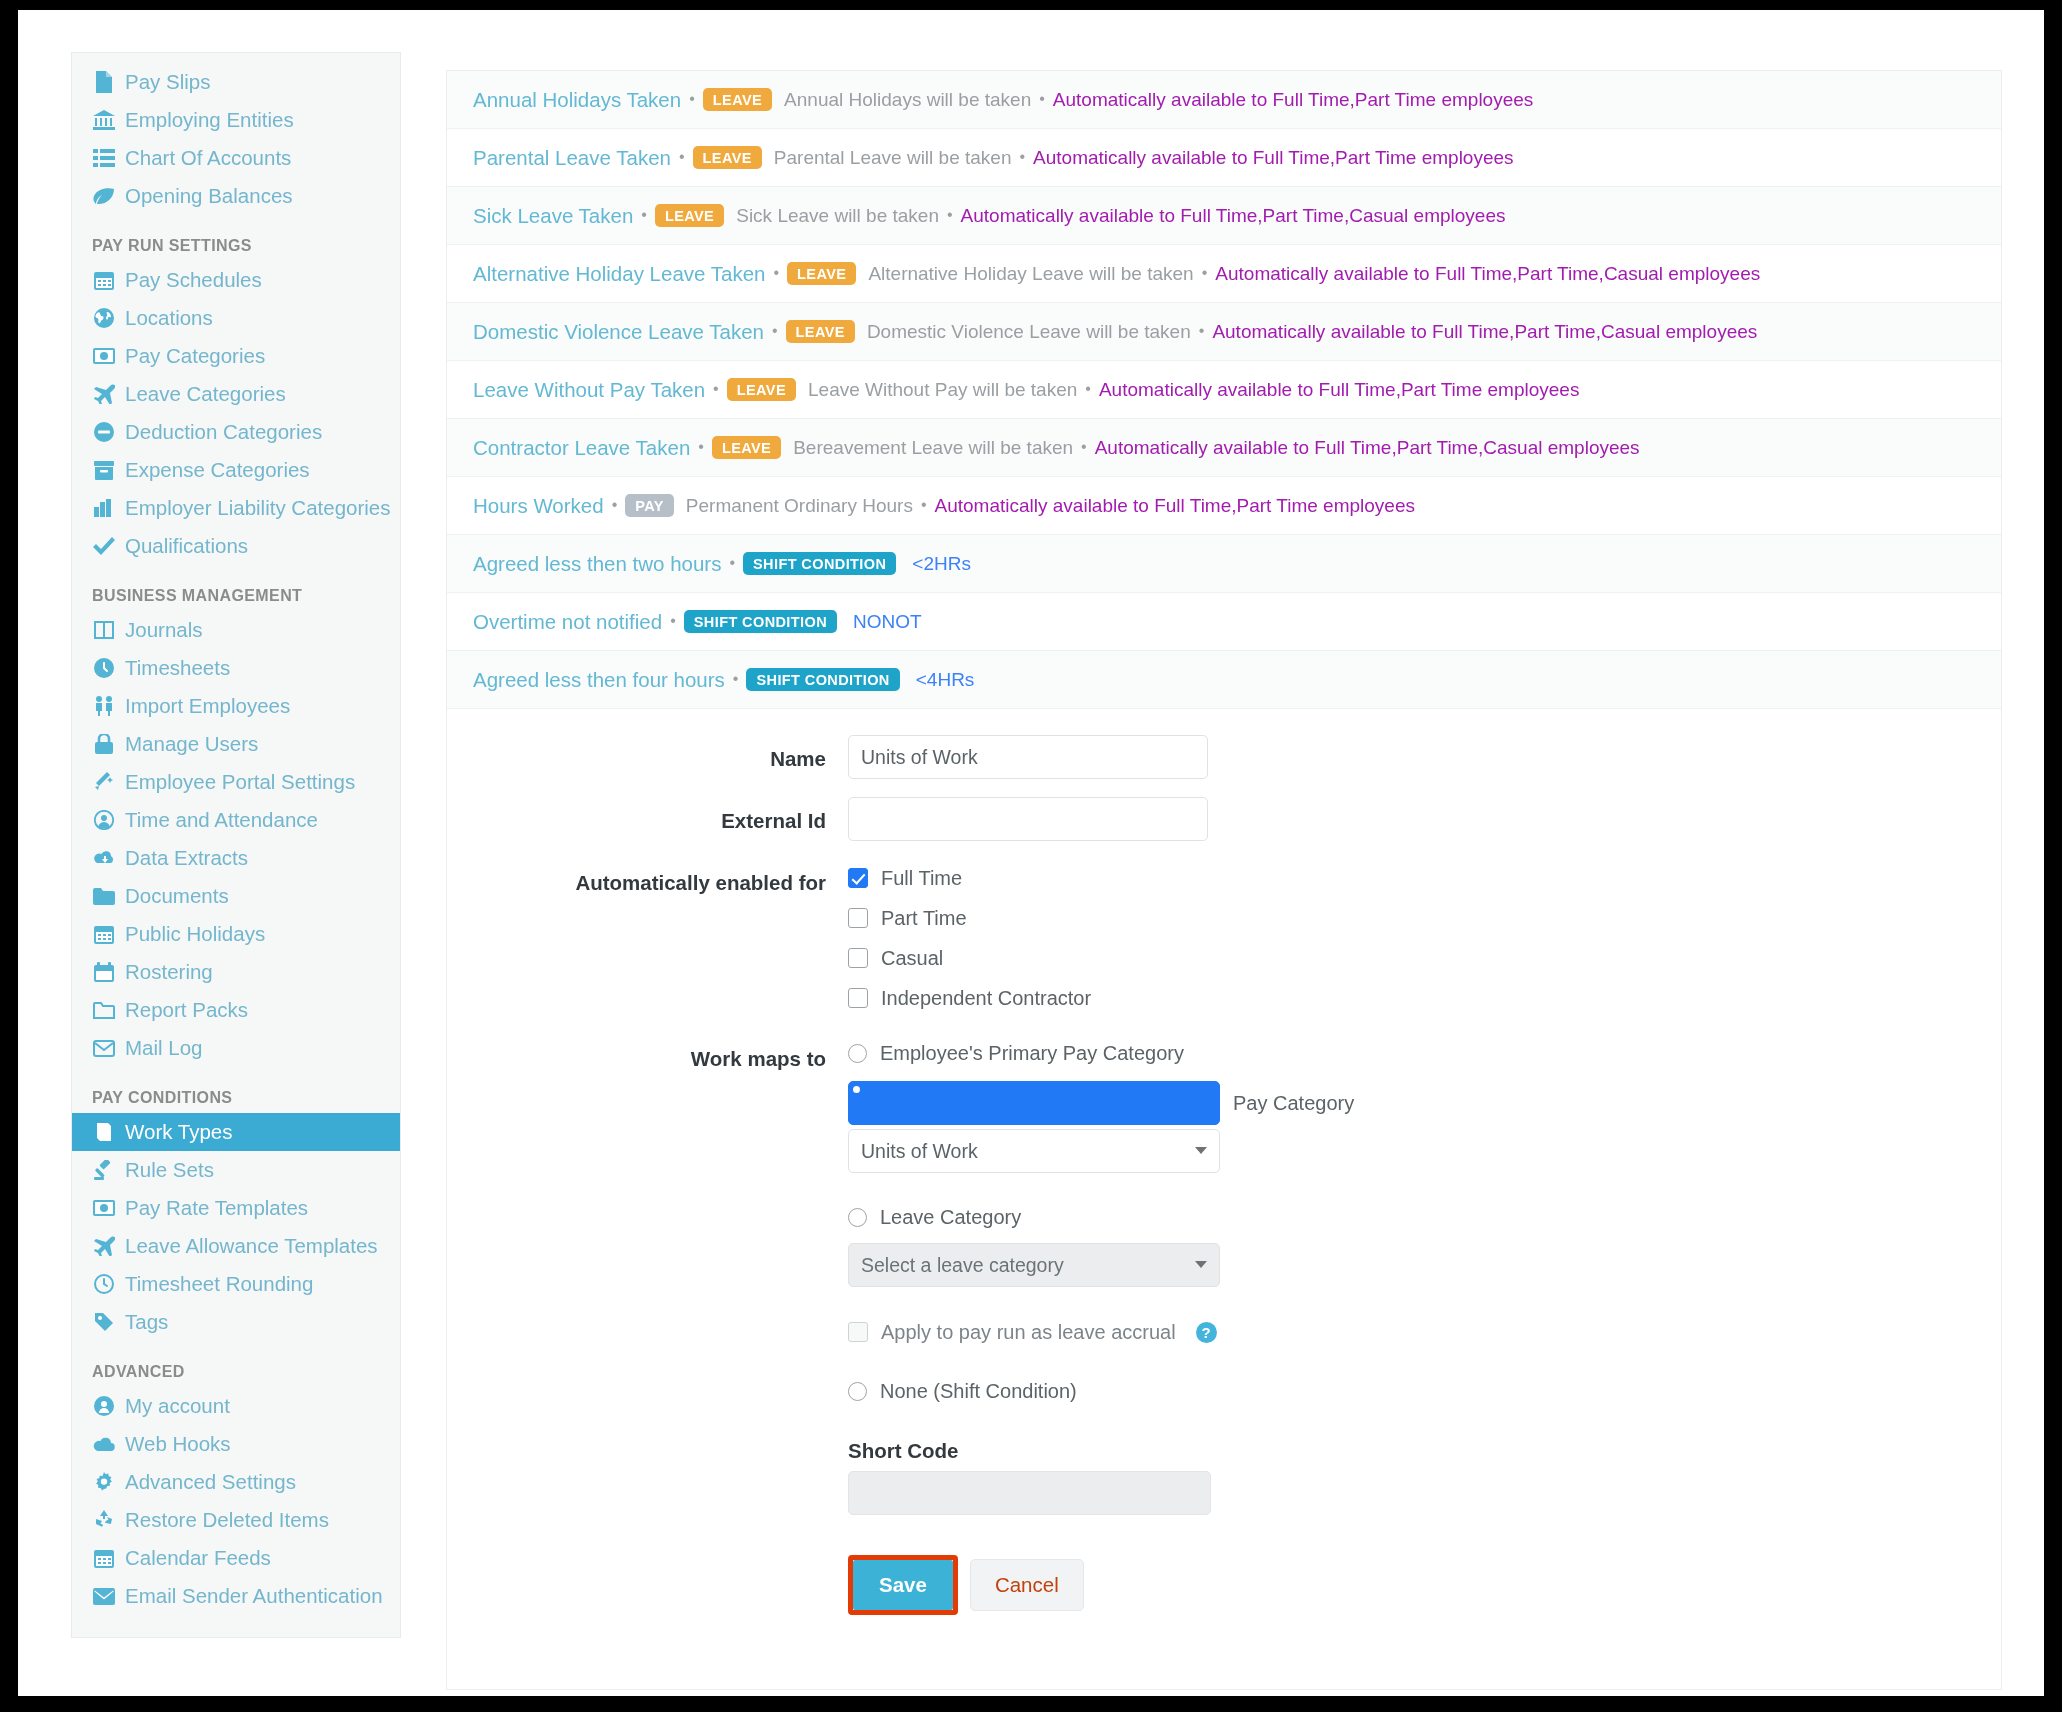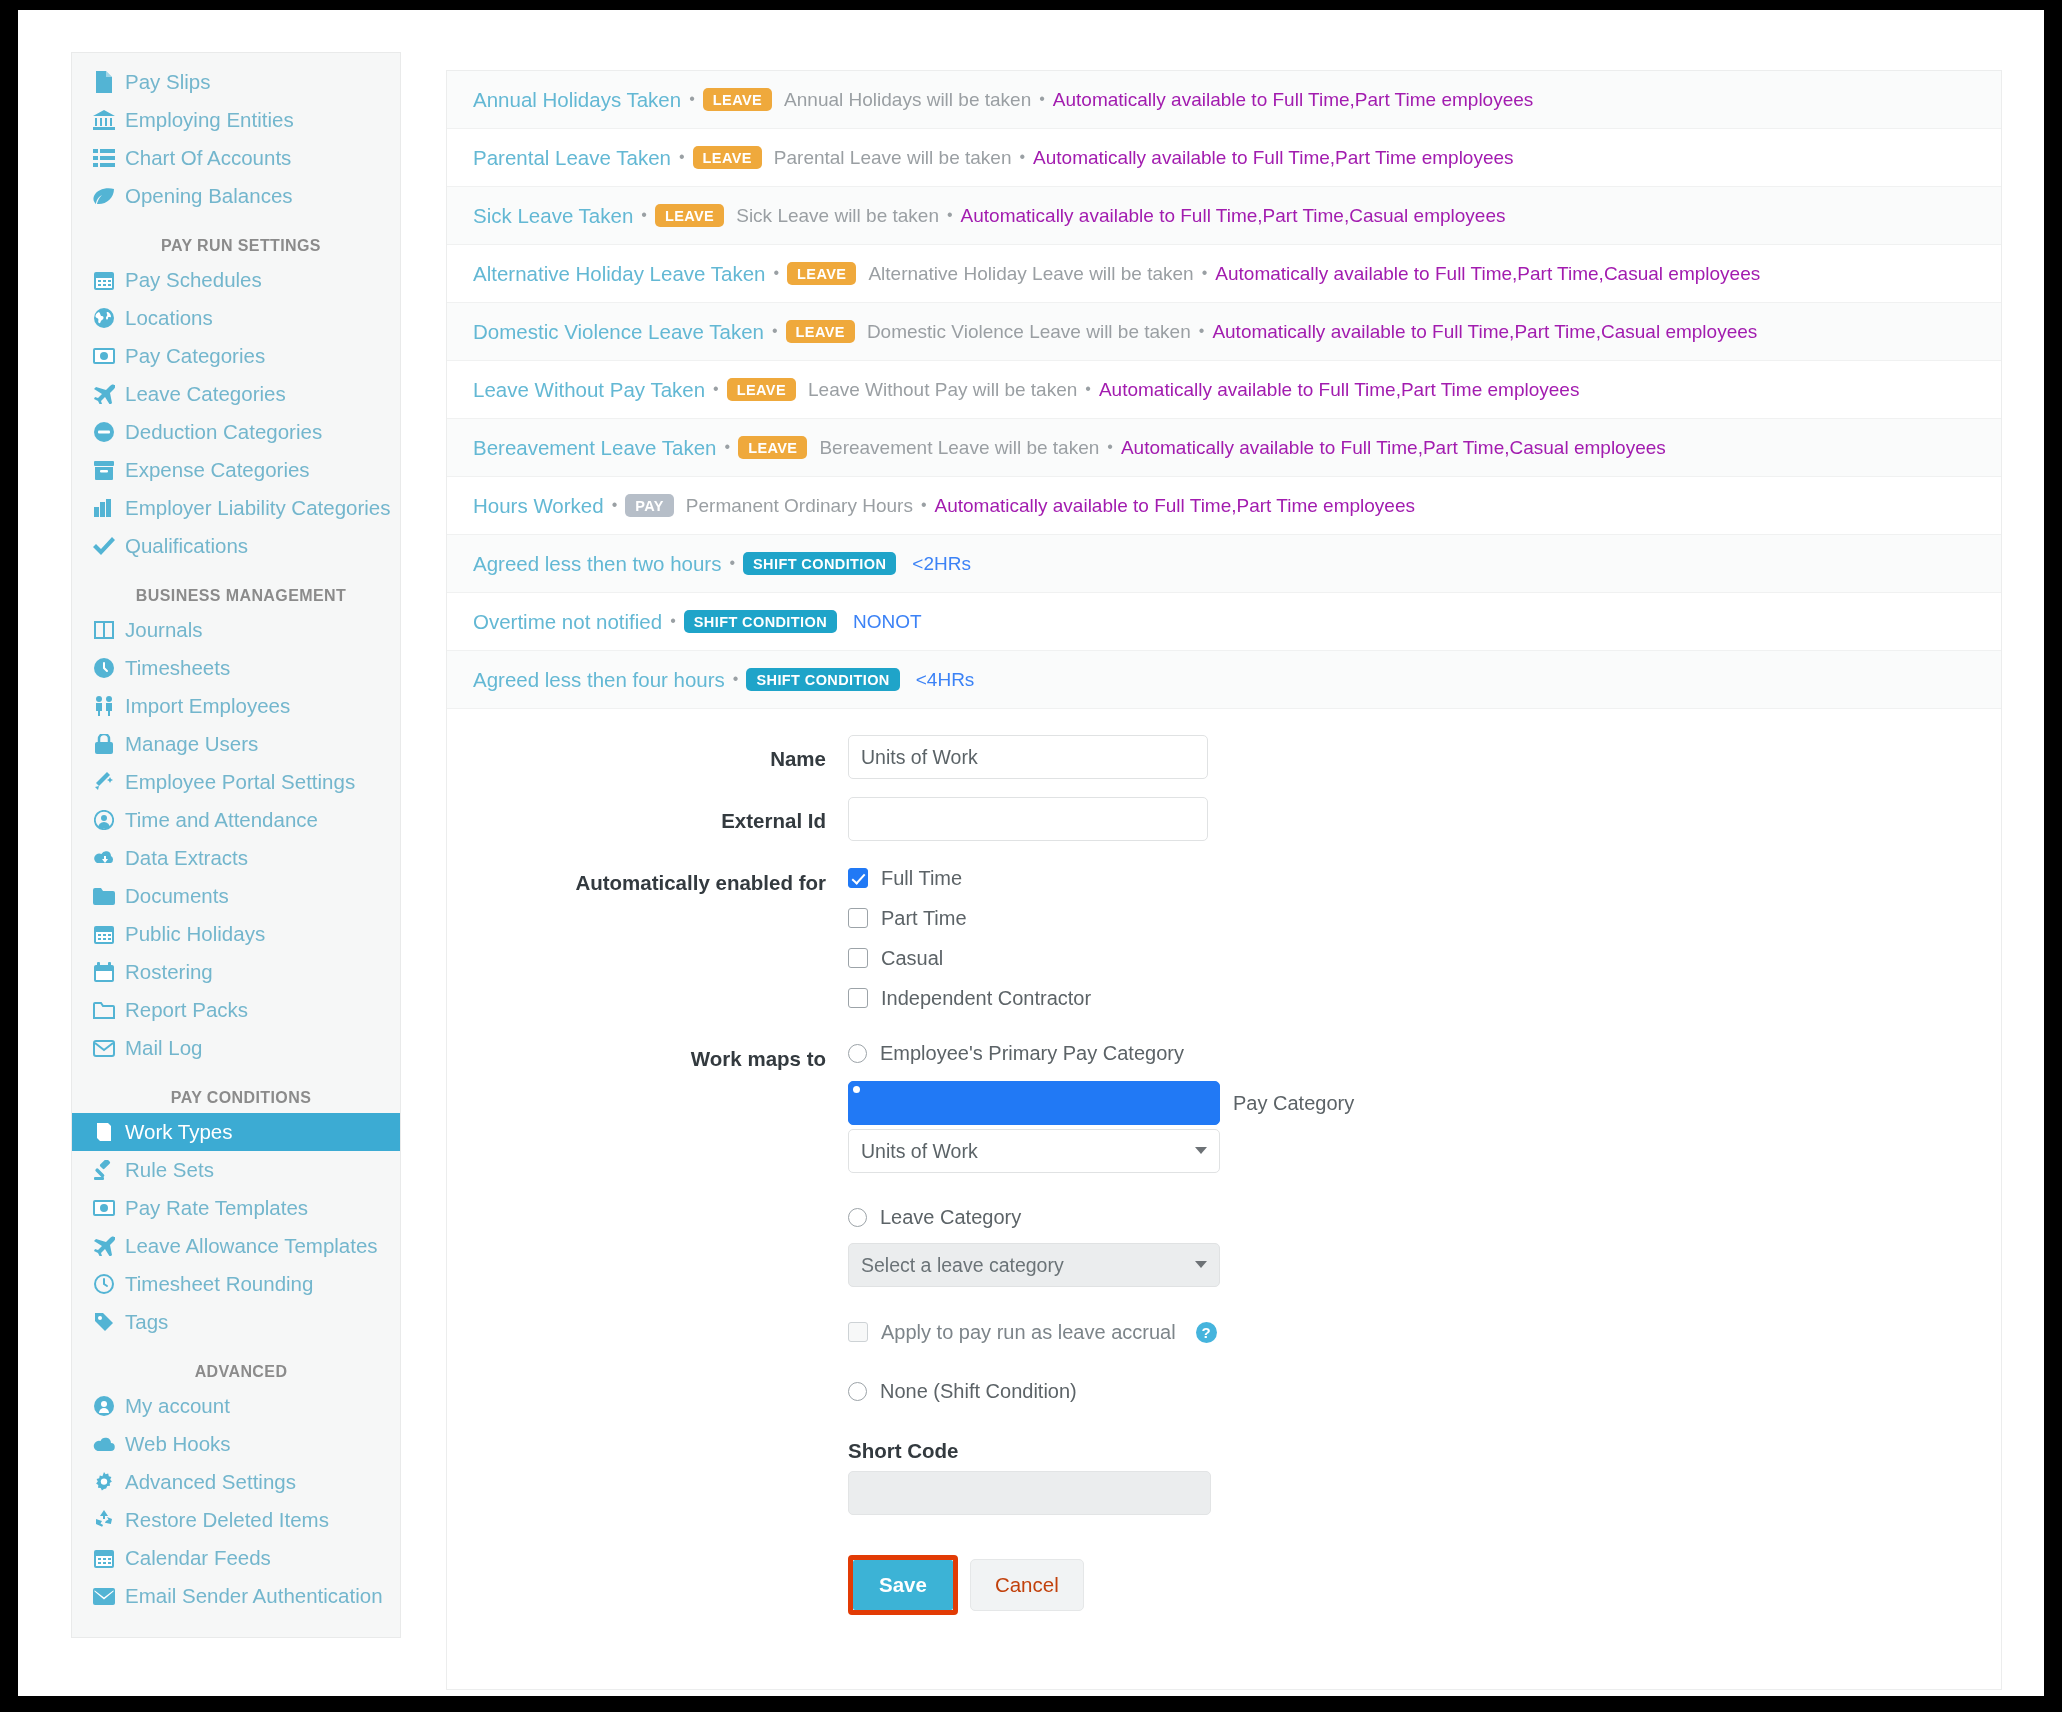--- a/index.html
+++ b/index.html
@@ -48,21 +48,20 @@
     background: #3cabd3;
     color: #ffffff;
   }
   .nav-item.active .ico { color: #ffffff; }
   .nav-section {
     padding: 22px 10px 6px 20px;
     color: #8b8b8b;
     font-size: 16px;
     letter-spacing: 0.4px;
     font-weight: bold;
-    text-align: center;
   }
   .nav-section:first-child { padding-top: 6px; }
 
   
   .main {
     position: absolute;
     left: 428px; top: 60px;
     width: 1556px;
     background: #ffffff;
     border: 1px solid #eceded;
@@ -687,21 +686,21 @@
         </div>
         <div class="wt-row">
           <a class="wt-name">Leave Without Pay Taken</a>
           <span class="sep">•</span>
           <span class="badge leave">LEAVE</span>
           <span class="wt-desc">Leave Without Pay will be taken</span>
           <span class="sep">•</span>
           <span class="wt-avail">Automatically available to Full Time,Part Time employees</span>
         </div>
         <div class="wt-row alt">
-          <a class="wt-name">Bereavement Leave Taken</a>
+          <a class="wt-name">Contractor Leave Taken</a>
           <span class="sep">•</span>
           <span class="badge leave">LEAVE</span>
           <span class="wt-desc">Bereavement Leave will be taken</span>
           <span class="sep">•</span>
           <span class="wt-avail">Automatically available to Full Time,Part Time,Casual employees</span>
         </div>
         <div class="wt-row">
           <a class="wt-name">Hours Worked</a>
           <span class="sep">•</span>
           <span class="badge pay">PAY</span>

